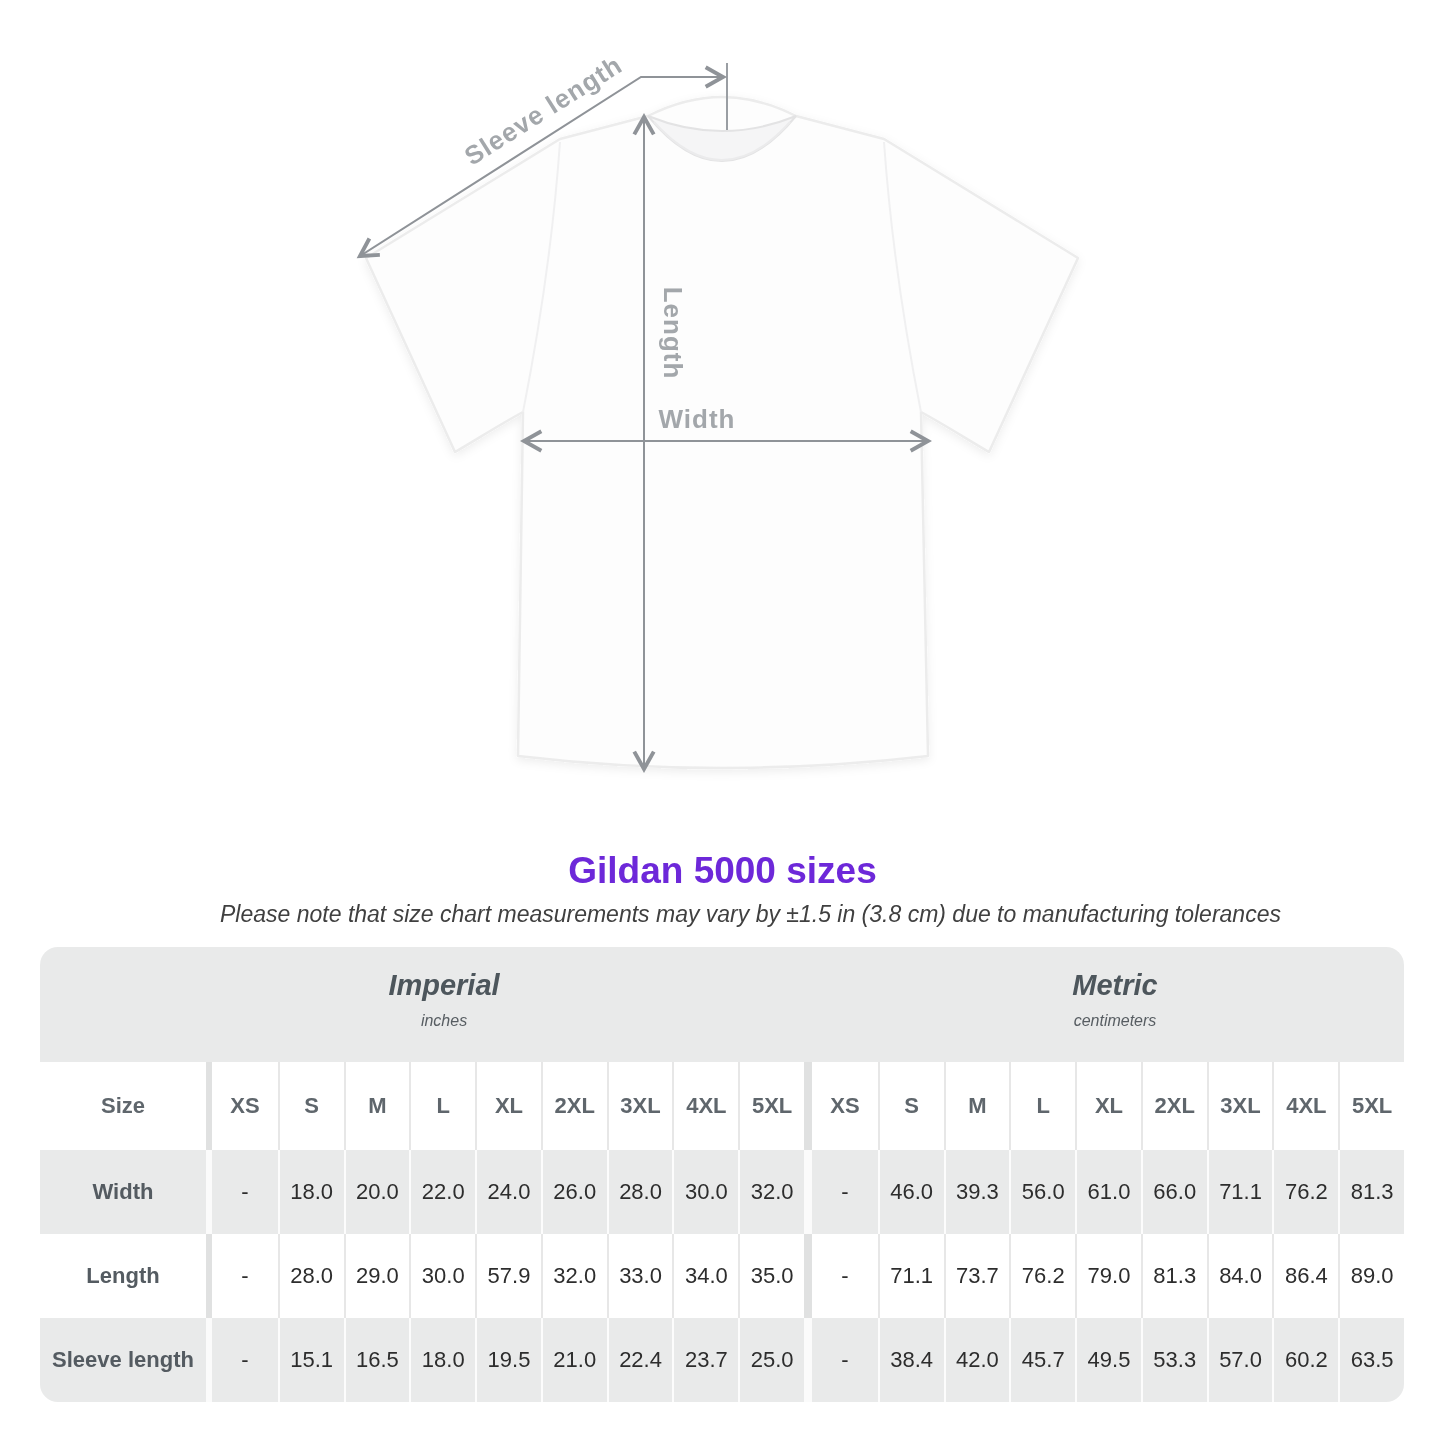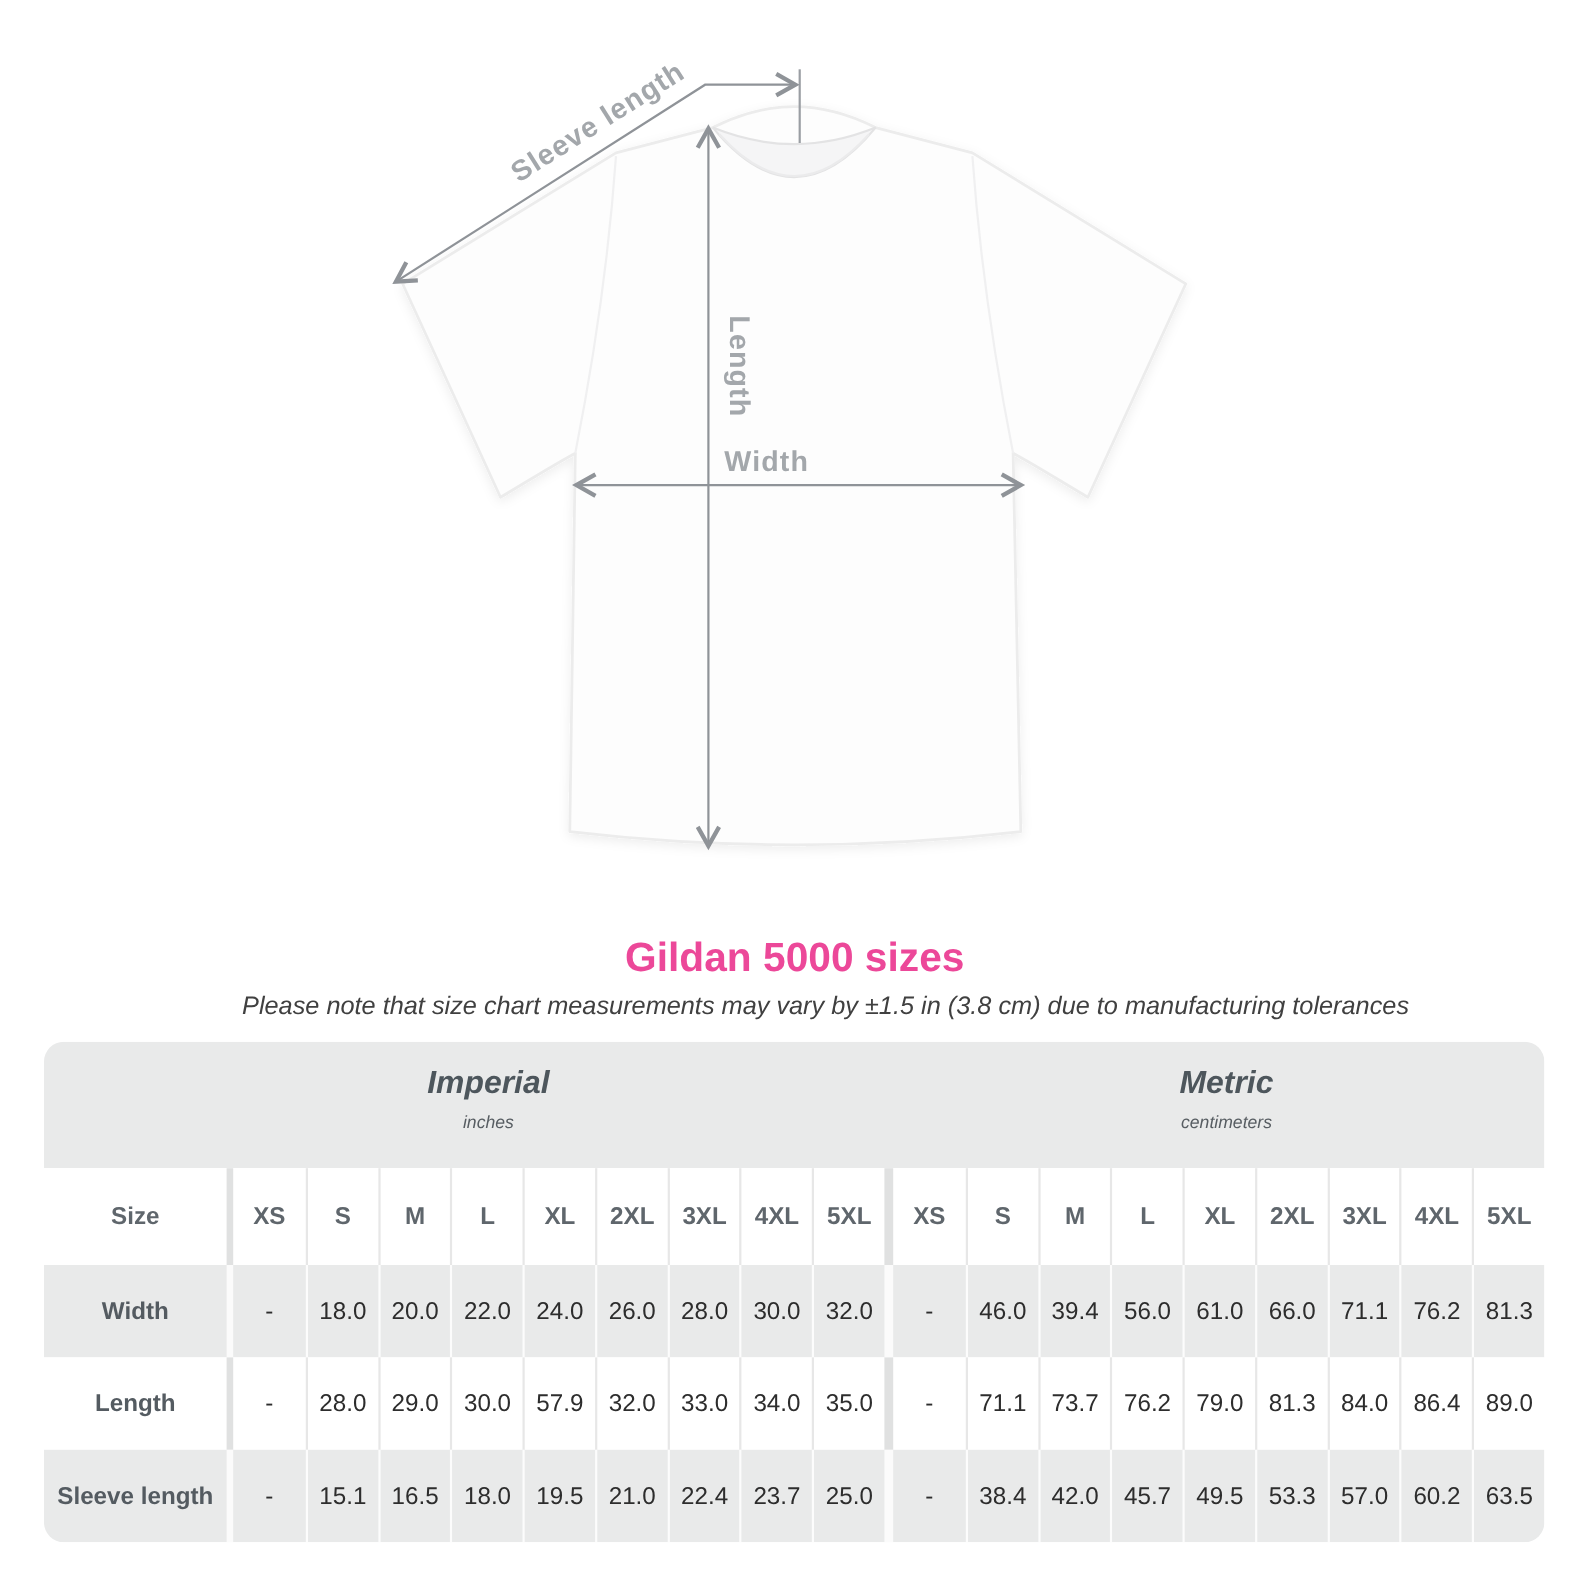--- a/index.html
+++ b/index.html
@@ -4,21 +4,21 @@
 <style>
   html,body { margin:0; padding:0; background:#ffffff; }
   .page {
     position:relative; width:1445px; height:1445px; background:#ffffff;
     font-family:"Liberation Sans", sans-serif; overflow:hidden;
   }
   svg.diagram { position:absolute; left:0; top:0; }
 
   .page-title {
     position:absolute; top:850px; left:0; width:100%;
-    text-align:center; font-size:37px; font-weight:bold; color:#ec4899;
+    text-align:center; font-size:37px; font-weight:bold; color:#6d28d9;
   }
   .page-subtitle {
     position:absolute; top:901px; left:0; width:100%;
     text-align:center; font-size:23px; font-style:italic; color:#404040;margin-left:28px;
   }
 
   .size-table {
     position:absolute; left:40px; top:947px; width:1364px;
     border-radius:18px; overflow:hidden;
   }
@@ -152,21 +152,21 @@
         <div class="cell value">20.0</div>
         <div class="cell value">22.0</div>
         <div class="cell value">24.0</div>
         <div class="cell value">26.0</div>
         <div class="cell value">28.0</div>
         <div class="cell value">30.0</div>
         <div class="cell value">32.0</div>
         <div class="cell spacer"></div>
         <div class="cell value">-</div>
         <div class="cell value">46.0</div>
-        <div class="cell value">39.4</div>
+        <div class="cell value">39.3</div>
         <div class="cell value">56.0</div>
         <div class="cell value">61.0</div>
         <div class="cell value">66.0</div>
         <div class="cell value">71.1</div>
         <div class="cell value">76.2</div>
         <div class="cell value">81.3</div>
       </div>
       <div class="trow data white">
         <div class="cell label-cell">Length</div>
         <div class="cell spacer"></div>

